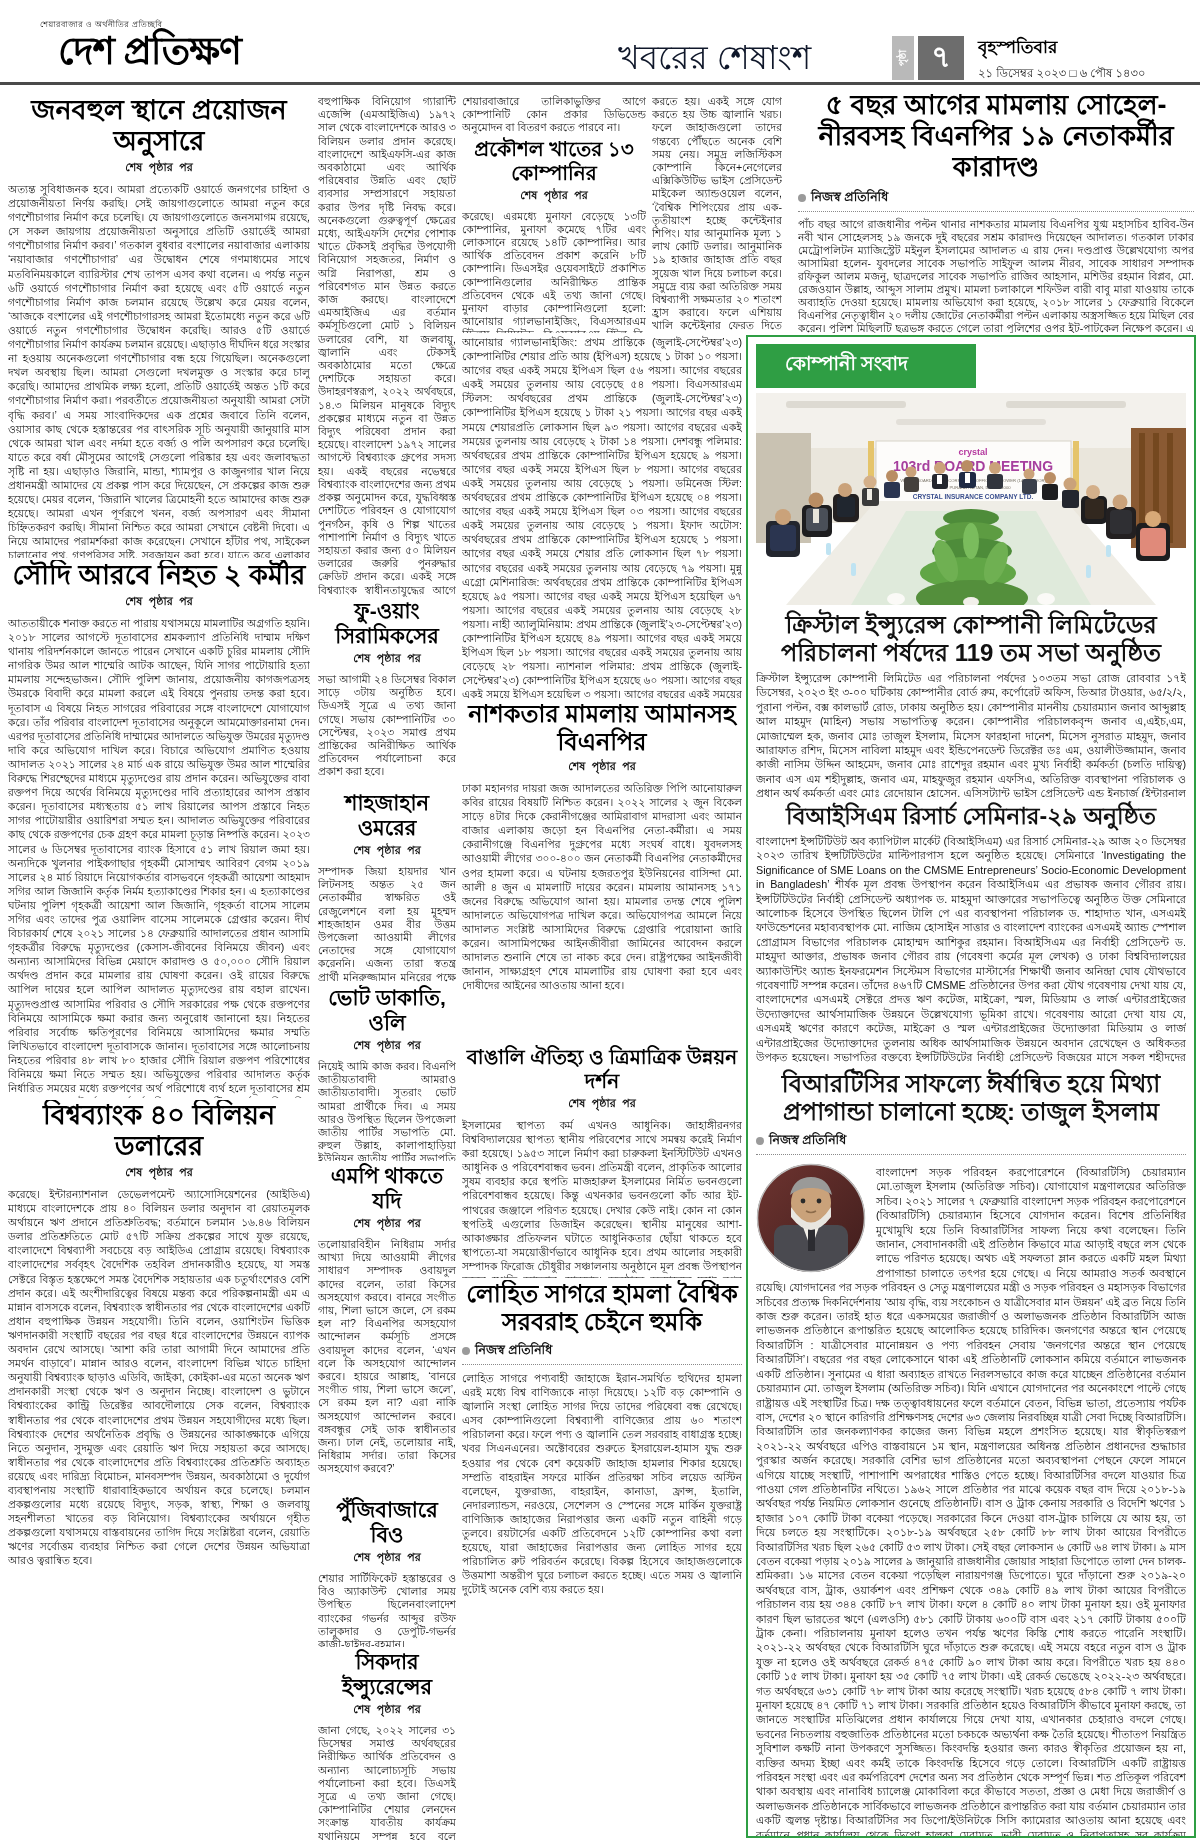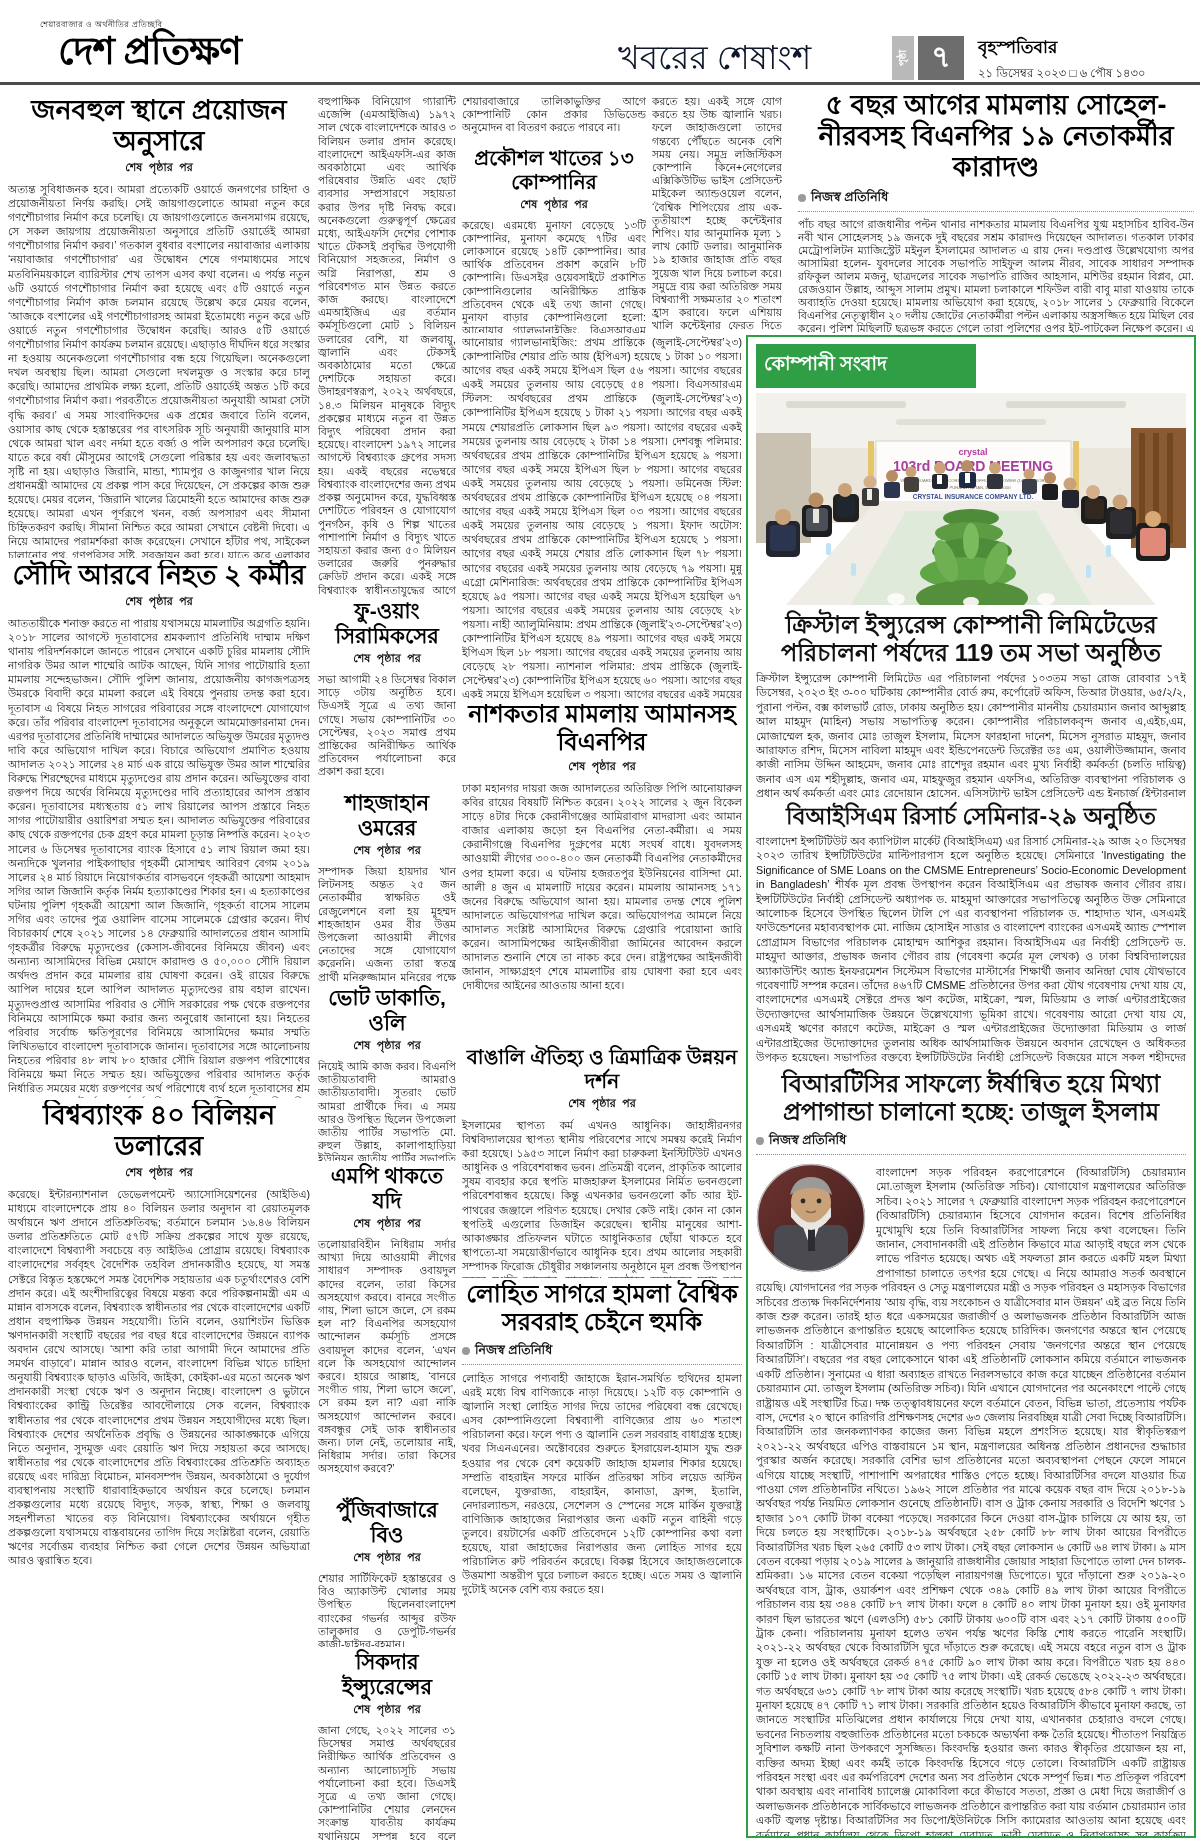--- a/index.html
+++ b/index.html
@@ -29,21 +29,21 @@
   .h-sm { font-size:20px; line-height:24px; }
   .contlabel { font-size:11px; font-weight:bold; text-align:center; margin:2px 0 4px;font-family:Liberation Mono, monospace; }
   .body { font-size:10.6px; line-height:14.1px; text-align:justify; color:#151515; }
   .body.tight { line-height:13.2px; }
   .byline { display:flex; align-items:center; gap:5px; font-size:12.5px; font-weight:800; margin:5px 0 2px; }
   .byline .dot { width:8px; height:8px; border-radius:50%; background:#9a9a9a; display:inline-block; }
   .dotted { border-bottom:1.5px dotted #8a8a8a; margin:3px 0 6px; }
 
   
   .greenbox { position:absolute; left:746px; top:335px; width:450px; height:1503px; border:2px solid #2f9e44; background:#fff; padding:7px 8px; overflow:hidden; }
-  .greenbar { width:220px; background:#2f9e44; color:#fff; font-size:19px; font-weight:800; padding:5px 8px 7px; }
+  .greenbar { width:220px; background:#2f9e44; color:#fff; font-size:19px; font-weight:800; padding:5px 29px 7px; }
   .gb-photo { margin-top:5px; width:100%; height:212px; display:block; }
   .gb-h { font-size:24px; line-height:28px; font-weight:800; text-align:center; margin-top:6px; }
   .gb-h2 { font-size:23px; line-height:27px; font-weight:700; text-align:center; margin-top:6px; }
   .gb-body { font-size:10.8px; line-height:14.4px; text-align:justify; margin-top:4px; }
   .clip { overflow:hidden; }
   .portrait { float:left; width:110px; height:110px; border-radius:50%; margin:2px 10px 4px 0; display:block; }
 
   .svgtxt { font-family:"Liberation Sans", sans-serif; }
 </style>
 </head>
@@ -118,21 +118,21 @@
     <p class="body tight">শেয়ার সার্টিফিকেট হস্তান্তরের ও বিও অ্যাকাউন্ট খোলার সময় উপস্থিত ছিলেনবাংলাদেশ ব্যাংকের গভর্নর আব্দুর রউফ তালুকদার ও ডেপুটি-গভর্নর কাজী-ছাইদুর-রহমান।</p>
   </div>
 
   <div class="art" style="left:318px; top:1649px; width:138px; height:191px;">
     <h2 class="h-md">সিকদার ইন্স্যুরেন্সের</h2>
     <div class="contlabel">শেষ পৃষ্ঠার পর</div>
     <p class="body tight">জানা গেছে, ২০২২ সালের ৩১ ডিসেম্বর সমাপ্ত অর্থবছরের নিরীক্ষিত আর্থিক প্রতিবেদন ও অন্যান্য আলোচ্যসূচি সভায় পর্যালোচনা করা হবে। ডিএসই সূত্রে এ তথ্য জানা গেছে। কোম্পানিটির শেয়ার লেনদেন সংক্রান্ত যাবতীয় কার্যক্রম যথানিয়মে সম্পন্ন হবে বলে সংশ্লিষ্টরা জানিয়েছেন।</p>
   </div>
 
   <div class="art" style="left:462px; top:95px; width:184px; height:238px;">
-    <p class="body tight" style="margin-bottom:11px;">শেয়ারবাজারে তালিকাভুক্তির আগে কোম্পানিটি কোন প্রকার ডিভিডেন্ড অনুমোদন বা বিতরণ করতে পারবে না।</p>
+    <p class="body tight" style="margin-bottom:2px;">শেয়ারবাজারে তালিকাভুক্তির আগে কোম্পানিটি কোন প্রকার ডিভিডেন্ড অনুমোদন বা বিতরণ করতে পারবে না।</p>
     <h2 class="h-sm">প্রকৌশল খাতের ১৩ কোম্পানির</h2>
     <div class="contlabel">শেষ পৃষ্ঠার পর</div>
     <p class="body tight">করেছে। এরমধ্যে মুনাফা বেড়েছে ১৩টি কোম্পানির, মুনাফা কমেছে ৭টির এবং লোকসানে রয়েছে ১৪টি কোম্পানির। আর আর্থিক প্রতিবেদন প্রকাশ করেনি ৮টি কোম্পানি। ডিএসইর ওয়েবসাইটে প্রকাশিত কোম্পানিগুলোর অনিরীক্ষিত প্রান্তিক প্রতিবেদন থেকে এই তথ্য জানা গেছে। মুনাফা বাড়ার কোম্পানিগুলো হলো: আনোয়ার গ্যালভানাইজিং, বিএসআরএম স্টিলস লিমিটেড, বিএসআরএম স্টিল রি-রোলিং, দেশবন্ধু পলিমার, ডমিনেজ স্টিল, ইফাদ অটোস, মুন্নু এগ্রো, নাহী অ্যালুমিনিয়াম, ন্যাশনাল পলিমার, কাশেম ইন্ডাস্ট্রিজ, রংপুর ফাউন্ড্রি, সিঙ্গার বাংলাদেশ এবং ওয়ালটন হাই-টেক ইন্ডাস্ট্রিজ লিমিটেড।</p>
   </div>
 
   <div class="art" style="left:652px; top:95px; width:130px; height:238px;">
     <p class="body tight">করতে হয়। একই সঙ্গে যোগ করতে হয় উচ্চ জ্বালানি খরচ। ফলে জাহাজগুলো তাদের গন্তব্যে পৌঁছতে অনেক বেশি সময় নেয়। সমুদ্র লজিস্টিকস কোম্পানি কিনে+নেগেলের এক্সিকিউটিভ ভাইস প্রেসিডেন্ট মাইকেল অ্যান্ডওয়েল বলেন, ‘বৈশ্বিক শিপিংয়ের প্রায় এক-তৃতীয়াংশ হচ্ছে কন্টেইনার শিপিং। যার আনুমানিক মূল্য ১ লাখ কোটি ডলার। আনুমানিক ১৯ হাজার জাহাজ প্রতি বছর সুয়েজ খাল দিয়ে চলাচল করে। সমুদ্রে ব্যয় করা অতিরিক্ত সময় বিশ্বব্যাপী সক্ষমতার ২০ শতাংশ হ্রাস করাবে। ফলে এশিয়ায় খালি কন্টেইনার ফেরত দিতে বিলম্ব হবে, যা সরবরাহ চেইনকে সংকটে ফেলবে।’</p>
   </div>
 
   <div class="art" style="left:462px; top:335px; width:280px; height:363px;">

